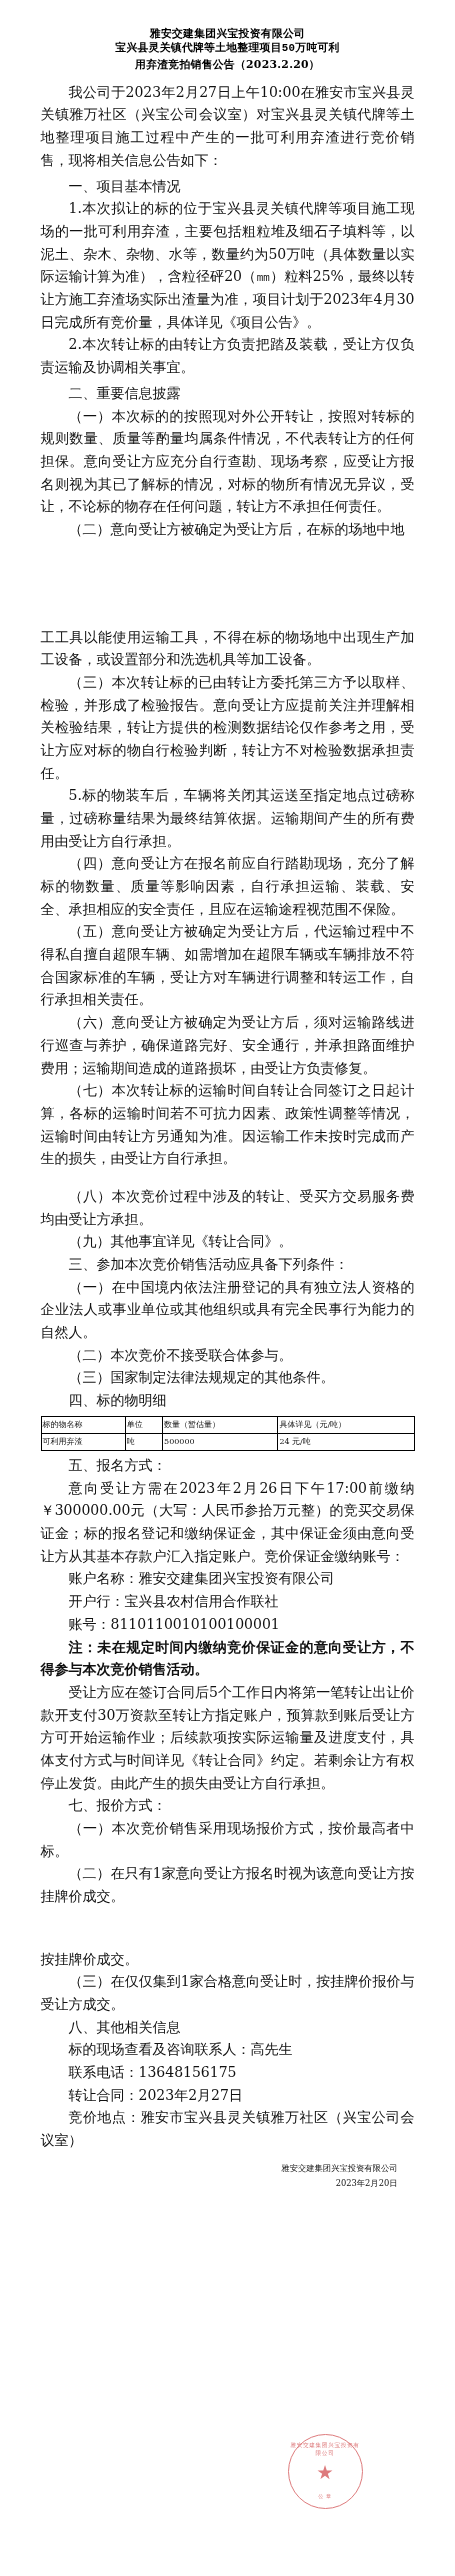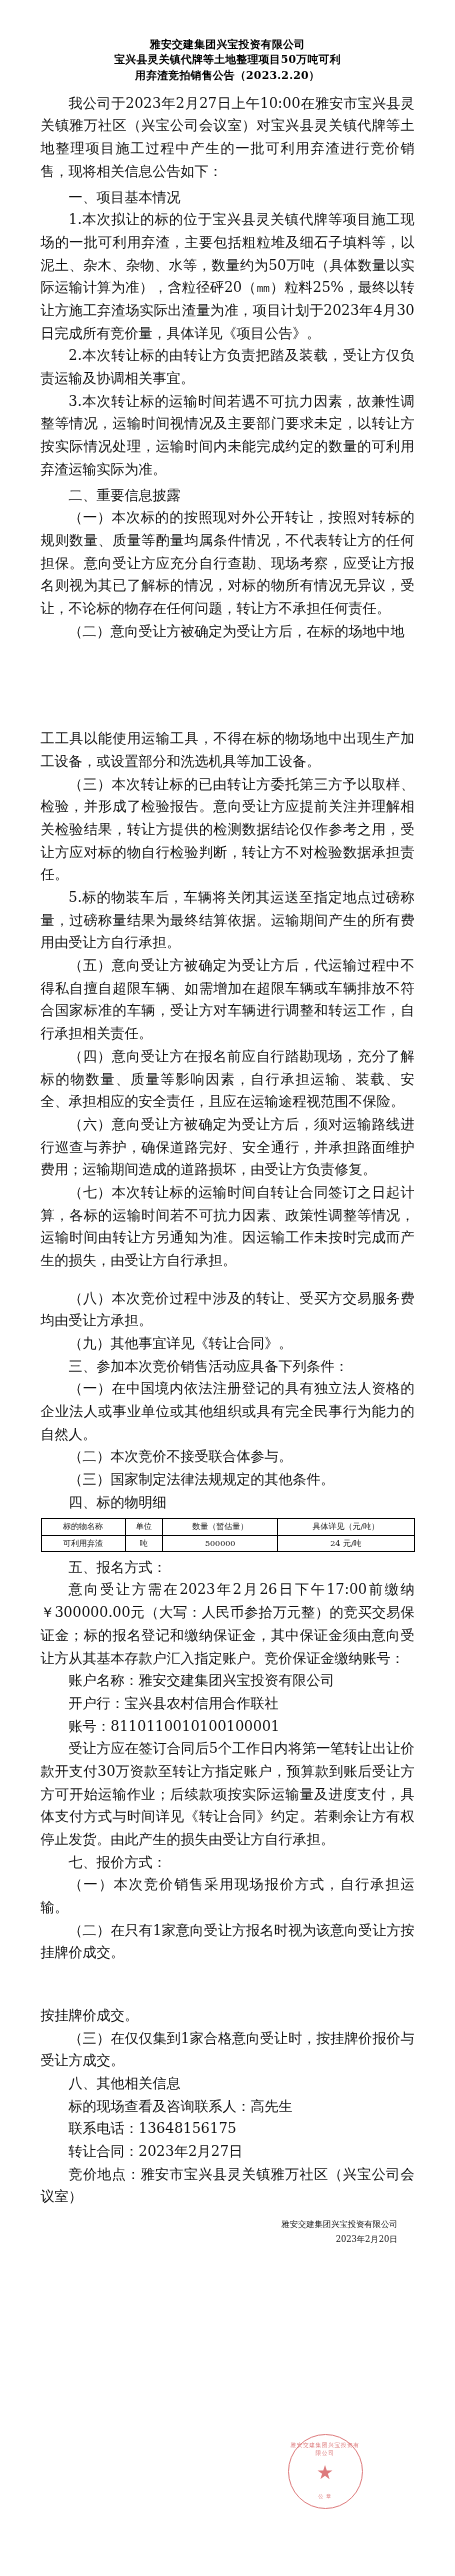--- a/index.html
+++ b/index.html
@@ -13,34 +13,35 @@
     color: #111111;
   }
   .page {
     position: relative;
     width: 440px;
     height: 2576px;
     margin: 0 auto;
     background: #ffffff;
     overflow: hidden;
     box-sizing: border-box;
-    padding: 15px 33px;
+    padding: 4px 33px;
   }
   .doc-title {
     text-align: center;
     font-weight: bold;
     font-size: 10.8px;
     line-height: 1.45;
     letter-spacing: 0.3px;
     margin-top: 21.6px;
     color: #000;
     font-family: "DejaVu Serif", "Liberation Serif", serif;
   }
   .doc-title .line2 {
     display: block;
+    font-family: Liberation Mono, monospace;
   }
   .body-text {
     font-size: 14px;
     line-height: 1.62;
     text-align: justify;
     text-justify: inter-ideograph;
     margin: 0;
     color: #111;
   }
   .para {
@@ -57,21 +58,21 @@
   .gap-lg { height: 15px; }
 
   table.goods {
     border-collapse: collapse;
     width: 100%;
     margin: 4.6px 0 3.4px 0;
     font-size: 8px;
   }
   table.goods th, table.goods td {
     border: 0.6px solid #000;
-    text-align: center;
+    text-align: left;
     padding: 2.3px 1.1px;
     font-weight: normal;
     line-height: 1.4;
     margin-top: 28px;
   }
   .signature-block {
     margin-top: 9px;
     text-align: right;
     font-size: 8.3px;
     line-height: 1.8;
@@ -130,35 +131,34 @@
 
   <div class="gap-md"></div>
 
   <p class="body-text para">我公司于2023年2月27日上午10:00在雅安市宝兴县灵关镇雅万社区（兴宝公司会议室）对宝兴县灵关镇代牌等土地整理项目施工过程中产生的一批可利用弃渣进行竞价销售，现将相关信息公告如下：</p>
 
   <div class="gap-sm"></div>
 
   <p class="body-text section-head">一、项目基本情况</p>
   <p class="body-text para">1.本次拟让的标的位于宝兴县灵关镇代牌等项目施工现场的一批可利用弃渣，主要包括粗粒堆及细石子填料等，以泥土、杂木、杂物、水等，数量约为50万吨（具体数量以实际运输计算为准），含粒径砰20（㎜）粒料25%，最终以转让方施工弃渣场实际出渣量为准，项目计划于2023年4月30日完成所有竞价量，具体详见《项目公告》。</p>
   <p class="body-text para">2.本次转让标的由转让方负责把踏及装载，受让方仅负责运输及协调相关事宜。</p>
-  <p class="body-text para">3.本次转让标的运输时间若遇不可抗力因素，故兼性调整等情况，运输时间视情况及主要部门要求未定，以转让方按实际情况处理，运输时间内未能完成约定的数量的可利用弃渣运输实际为准。</p>
 
   <div class="gap-sm"></div>
 
   <p class="body-text section-head">二、重要信息披露</p>
   <p class="body-text para">（一）本次标的的按照现对外公开转让，按照对转标的规则数量、质量等酌量均属条件情况，不代表转让方的任何担保。意向受让方应充分自行查勘、现场考察，应受让方报名则视为其已了解标的情况，对标的物所有情况无异议，受让，不论标的物存在任何问题，转让方不承担任何责任。</p>
   <p class="body-text para">（二）意向受让方被确定为受让方后，在标的场地中地</p>
 
   <div class="spacer-region" style="height:85px;"></div>
 
   <p class="body-text">工工具以能使用运输工具，不得在标的物场地中出现生产加工设备，或设置部分和洗选机具等加工设备。</p>
   <p class="body-text para">（三）本次转让标的已由转让方委托第三方予以取样、检验，并形成了检验报告。意向受让方应提前关注并理解相关检验结果，转让方提供的检测数据结论仅作参考之用，受让方应对标的物自行检验判断，转让方不对检验数据承担责任。</p>
   <p class="body-text para">5.标的物装车后，车辆将关闭其运送至指定地点过磅称量，过磅称量结果为最终结算依据。运输期间产生的所有费用由受让方自行承担。</p>
+  <p class="body-text para">（四）意向受让方在报名前应自行踏勘现场，充分了解标的物数量、质量等影响因素，自行承担运输、装载、安全、承担相应的安全责任，且应在运输途程视范围不保险。</p>
   <p class="body-text para">（五）意向受让方被确定为受让方后，代运输过程中不得私自擅自超限车辆、如需增加在超限车辆或车辆排放不符合国家标准的车辆，受让方对车辆进行调整和转运工作，自行承担相关责任。</p>
-  <p class="body-text para">（四）意向受让方在报名前应自行踏勘现场，充分了解标的物数量、质量等影响因素，自行承担运输、装载、安全、承担相应的安全责任，且应在运输途程视范围不保险。</p>
   <p class="body-text para">（六）意向受让方被确定为受让方后，须对运输路线进行巡查与养护，确保道路完好、安全通行，并承担路面维护费用；运输期间造成的道路损坏，由受让方负责修复。</p>
   <p class="body-text para">（七）本次转让标的运输时间自转让合同签订之日起计算，各标的运输时间若不可抗力因素、政策性调整等情况，运输时间由转让方另通知为准。因运输工作未按时完成而产生的损失，由受让方自行承担。</p>
 
   <div class="gap-lg"></div>
 
   <p class="body-text para">（八）本次竞价过程中涉及的转让、受买方交易服务费均由受让方承担。</p>
   <p class="body-text para">（九）其他事宜详见《转让合同》。</p>
   <p class="body-text section-head">三、参加本次竞价销售活动应具备下列条件：</p>
   <p class="body-text para">（一）在中国境内依法注册登记的具有独立法人资格的企业法人或事业单位或其他组织或具有完全民事行为能力的自然人。</p>
   <p class="body-text para">（二）本次竞价不接受联合体参与。</p>
@@ -183,24 +183,25 @@
         <td>24 元/吨</td>
       </tr>
     </tbody>
   </table>
 
   <p class="body-text section-head">五、报名方式：</p>
   <p class="body-text para">意向受让方需在2023年2月26日下午17:00前缴纳￥300000.00元（大写：人民币参拾万元整）的竞买交易保证金；标的报名登记和缴纳保证金，其中保证金须由意向受让方从其基本存款户汇入指定账户。竞价保证金缴纳账号：</p>
   <p class="body-text para">账户名称：雅安交建集团兴宝投资有限公司</p>
   <p class="body-text para">开户行：宝兴县农村信用合作联社</p>
   <p class="body-text para">账号：8110110010100100001</p>
+  <p class="body-text para" style="font-weight:bold;">注：未在规定时间内缴纳竞价保证金的意向受让方，不得参与本次竞价销售活动。</p>
   <p class="body-text para">受让方应在签订合同后5个工作日内将第一笔转让出让价款开支付30万资款至转让方指定账户，预算款到账后受让方方可开始运输作业；后续款项按实际运输量及进度支付，具体支付方式与时间详见《转让合同》约定。若剩余让方有权停止发货。由此产生的损失由受让方自行承担。</p>
 
   <p class="body-text section-head">七、报价方式：</p>
-  <p class="body-text para">（一）本次竞价销售采用现场报价方式，自行承担运输。</p>
+  <p class="body-text para">（一）本次竞价销售采用现场报价方式，按价最高者中标。</p>
   <p class="body-text para">（二）在只有1家意向受让方报名时视为该意向受让方按挂牌价成交。</p>
 
   <div class="spacer-region" style="height:40px;"></div>
 
   <p class="body-text">按挂牌价成交。</p>
   <p class="body-text para">（三）在仅仅集到1家合格意向受让时，按挂牌价报价与受让方成交。</p>
 
   <p class="body-text section-head">八、其他相关信息</p>
   <p class="body-text para">标的现场查看及咨询联系人：高先生</p>
   <p class="body-text para">联系电话：13648156175</p>

